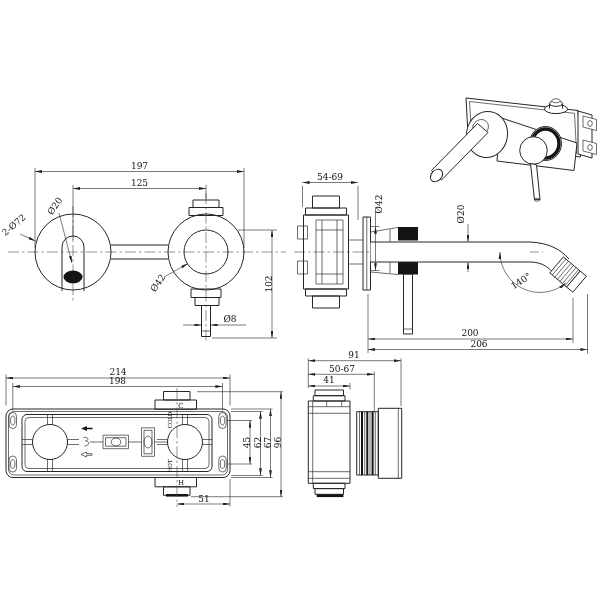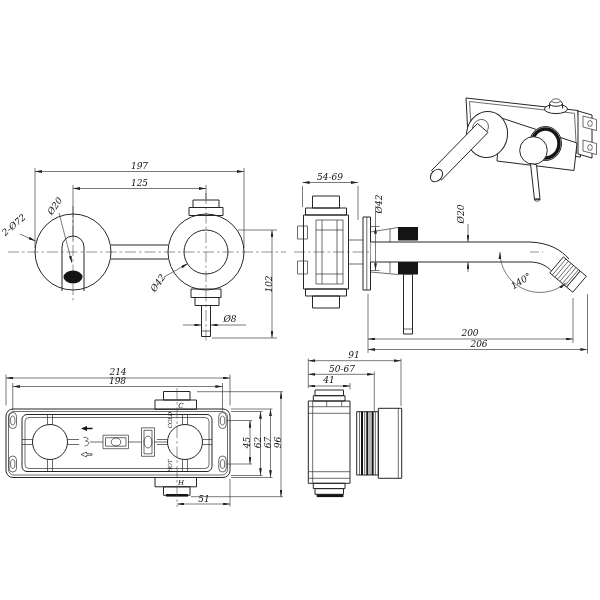--- a/index.html
+++ b/index.html
@@ -1,17 +1,17 @@
 <!DOCTYPE html>
 <html><head>
 <meta charset="utf-8">
 <style>
   html,body{margin:0;padding:0;background:#fff;}
   .page{position:relative;width:600px;height:600px;background:#fff;overflow:hidden;
-        font-family:"DejaVu Serif", serif;font-style:italic;}
+        font-family:"DejaVu Serif", serif;}
   svg{display:block}
   .ln{stroke:#262626;stroke-width:1;fill:none;stroke-linecap:butt;stroke-linejoin:round}
   .lt{stroke:#2e2e2e;stroke-width:.7;fill:none;stroke-linejoin:round}
   .wf{stroke:#262626;stroke-width:1;fill:#fff;stroke-linejoin:round}
   .wt{stroke:#2e2e2e;stroke-width:.7;fill:#fff;stroke-linejoin:round}
   .cl{stroke:#4a4a4a;stroke-width:.6;fill:none;stroke-dasharray:11 3 2.5 3}
   .dm{stroke:#333;stroke-width:.65;fill:none}
   .dk{fill:#141414;stroke:none}
   text.dim{font-family:"DejaVu Serif",serif;font-size:9px;fill:#111;}
   text.sm{font-family:"DejaVu Serif",serif;font-size:7px;fill:#111;}

